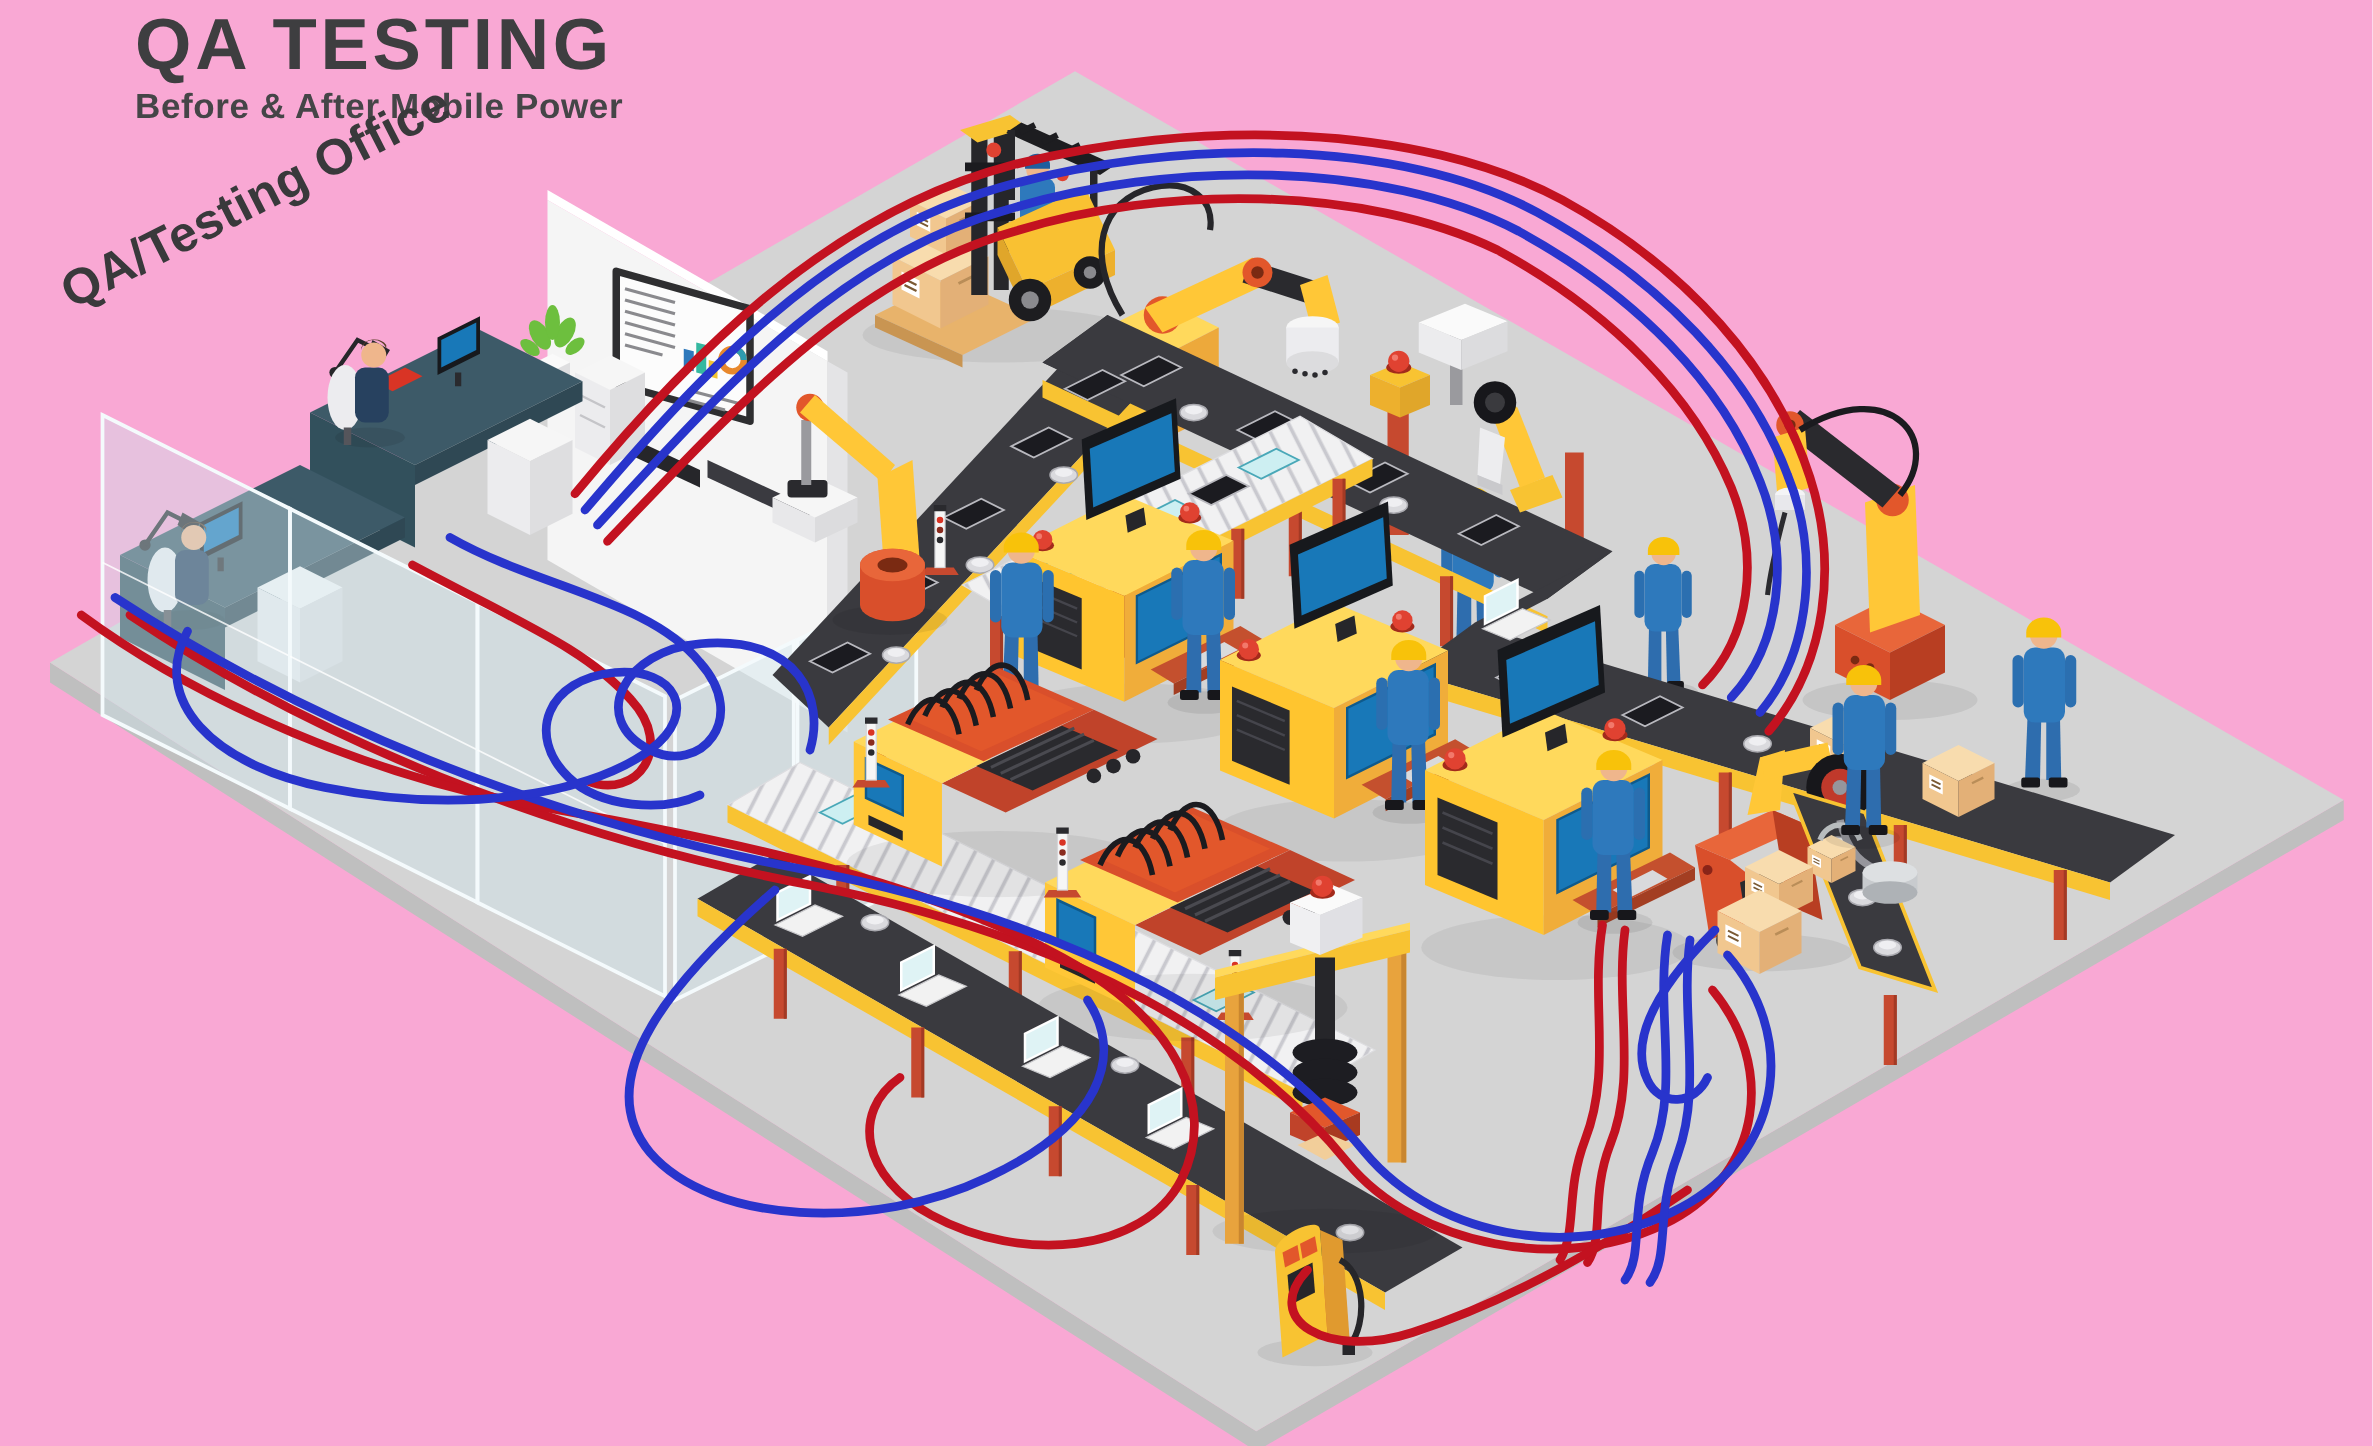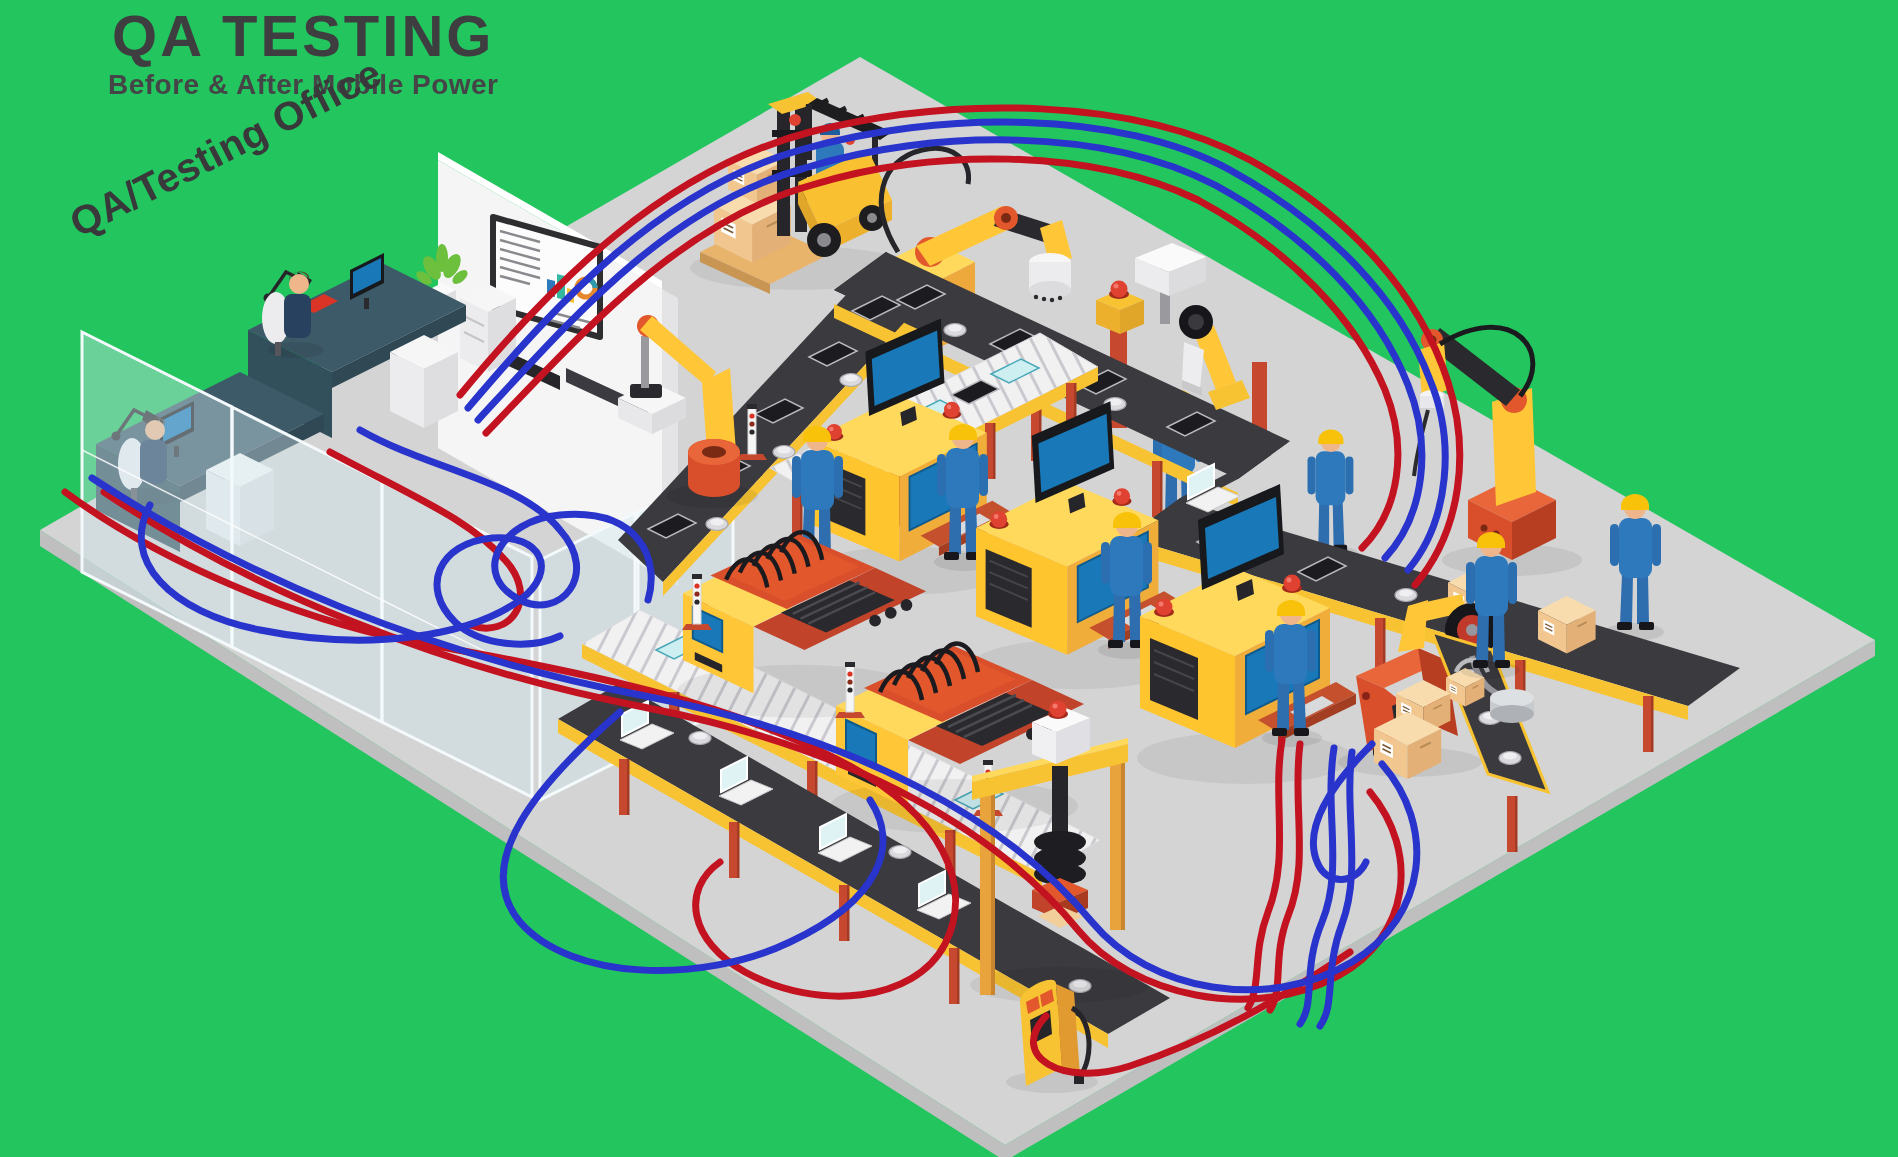--- a/index.html
+++ b/index.html
@@ -1,17 +1,17 @@
 <!DOCTYPE html>
 <html><head>
 <meta charset="utf-8">
 <style>
   html,body{margin:0;padding:0;background:#fff;}
-  .stage{position:relative;width:1898px;height:1157px;overflow:hidden;background:#22c55e;
-         font-family:"Liberation Sans",sans-serif;text-align:center;}
+  .stage{position:relative;width:1898px;height:1157px;overflow:hidden;background:#f9a8d4;
+         font-family:"Liberation Sans",sans-serif;}
   .title-block{position:absolute;left:108px;top:6px;}
   .title-block h1{margin:0;font-size:58px;font-weight:800;letter-spacing:3px;color:#3E3E40;line-height:1.05;}
   .title-block .subtitle{margin-top:2px;font-size:28px;font-weight:600;letter-spacing:.5px;color:#454547;}
   .before-badge{position:absolute;left:1278px;top:46px;width:372px;height:130px;border-radius:50%;
     background:#64A7BC;display:flex;align-items:center;justify-content:center;
     font-size:68px;font-weight:800;letter-spacing:1px;color:#1B1B1B;}
   .office-label{position:absolute;left:52px;top:214px;width:390px;
     transform:rotate(-27deg);transform-origin:left center;
     font-size:40px;font-weight:600;letter-spacing:.5px;color:#39393B;white-space:nowrap;}
   svg.scene{position:absolute;left:0;top:0;}

